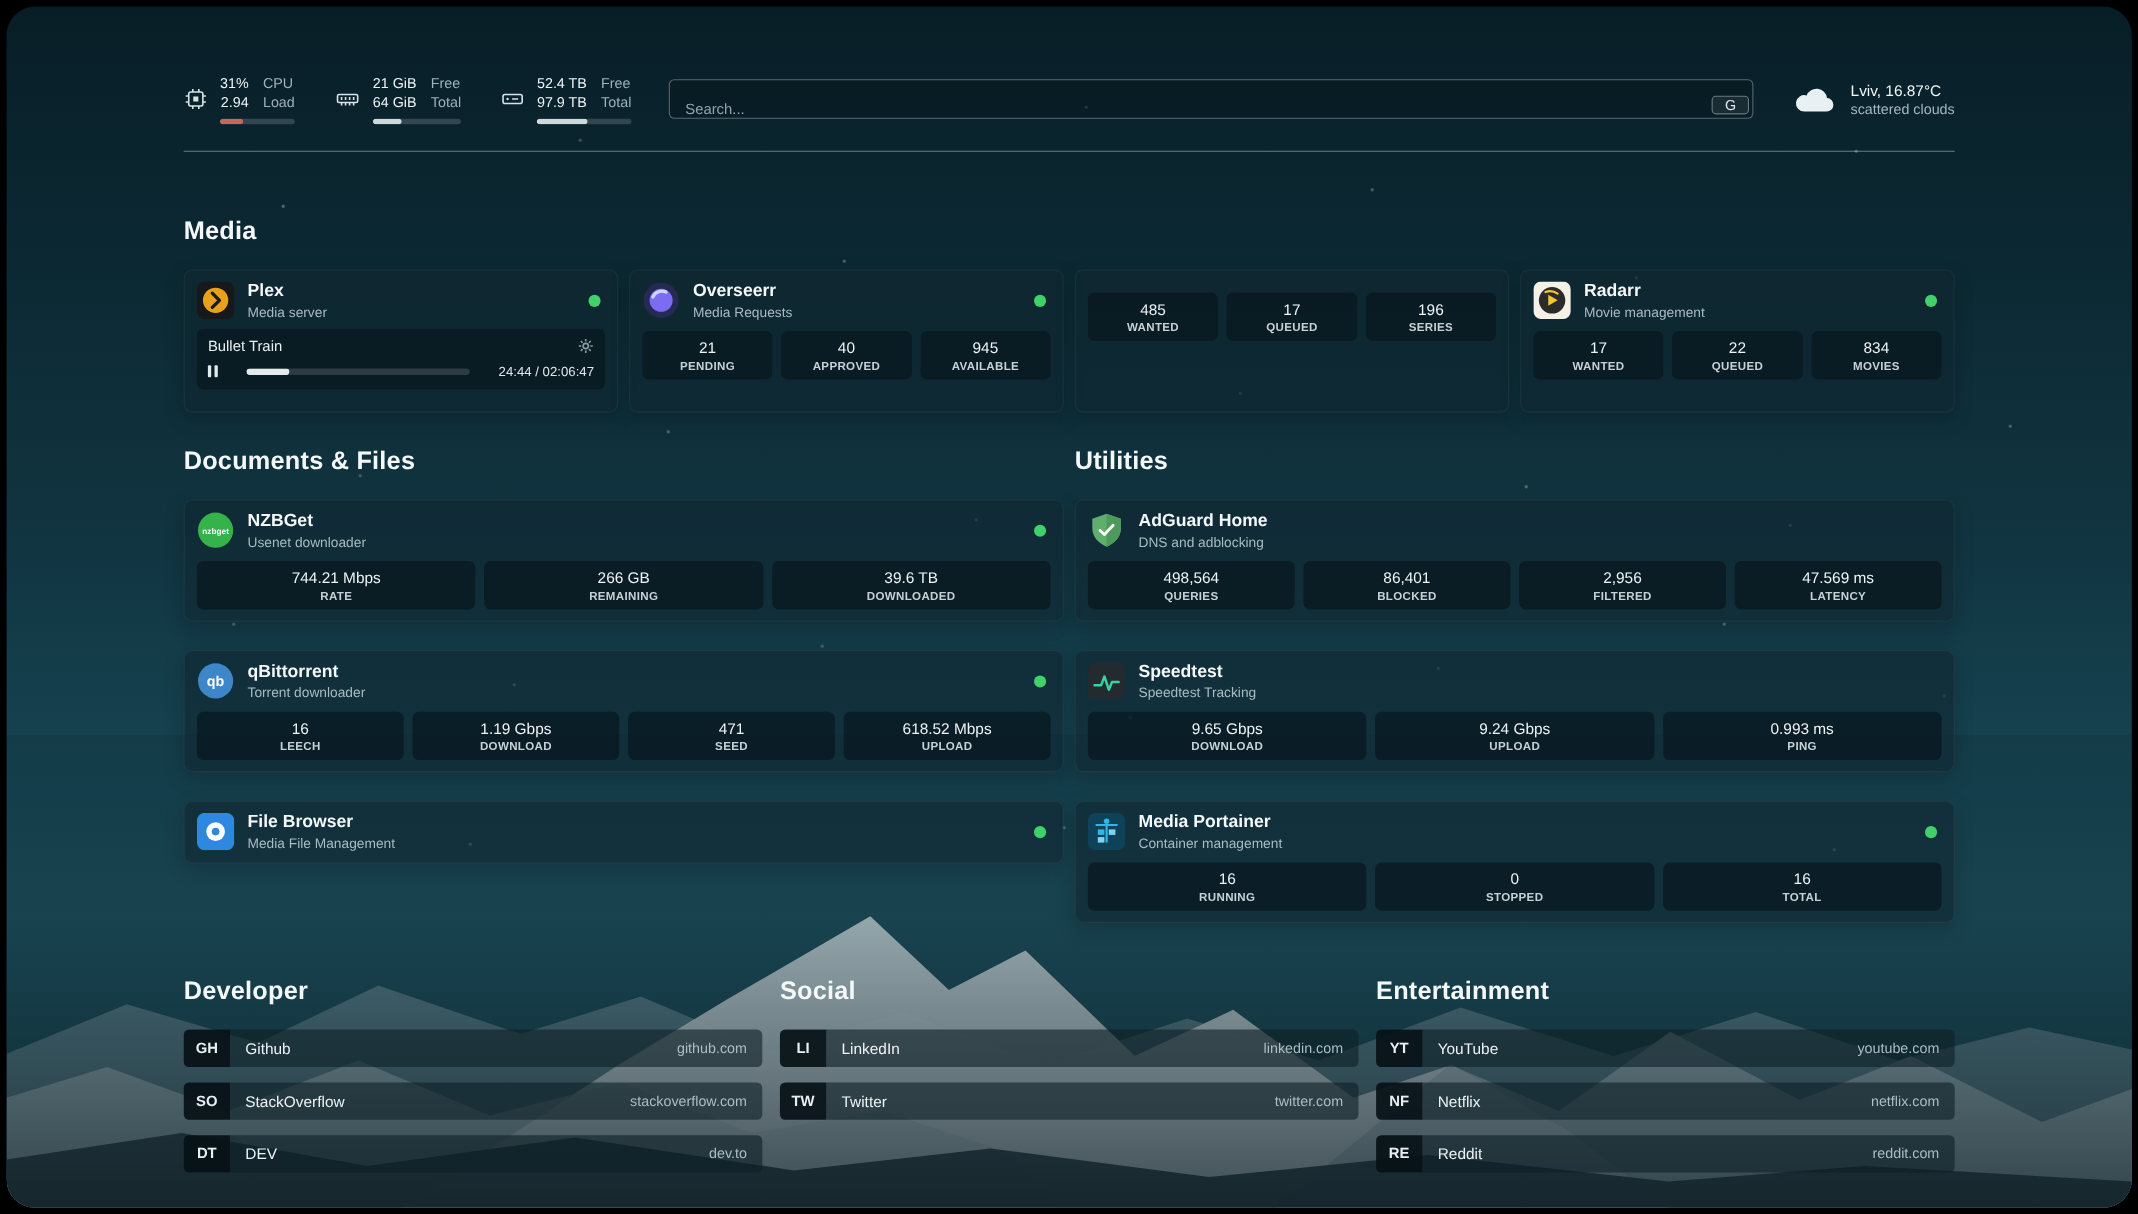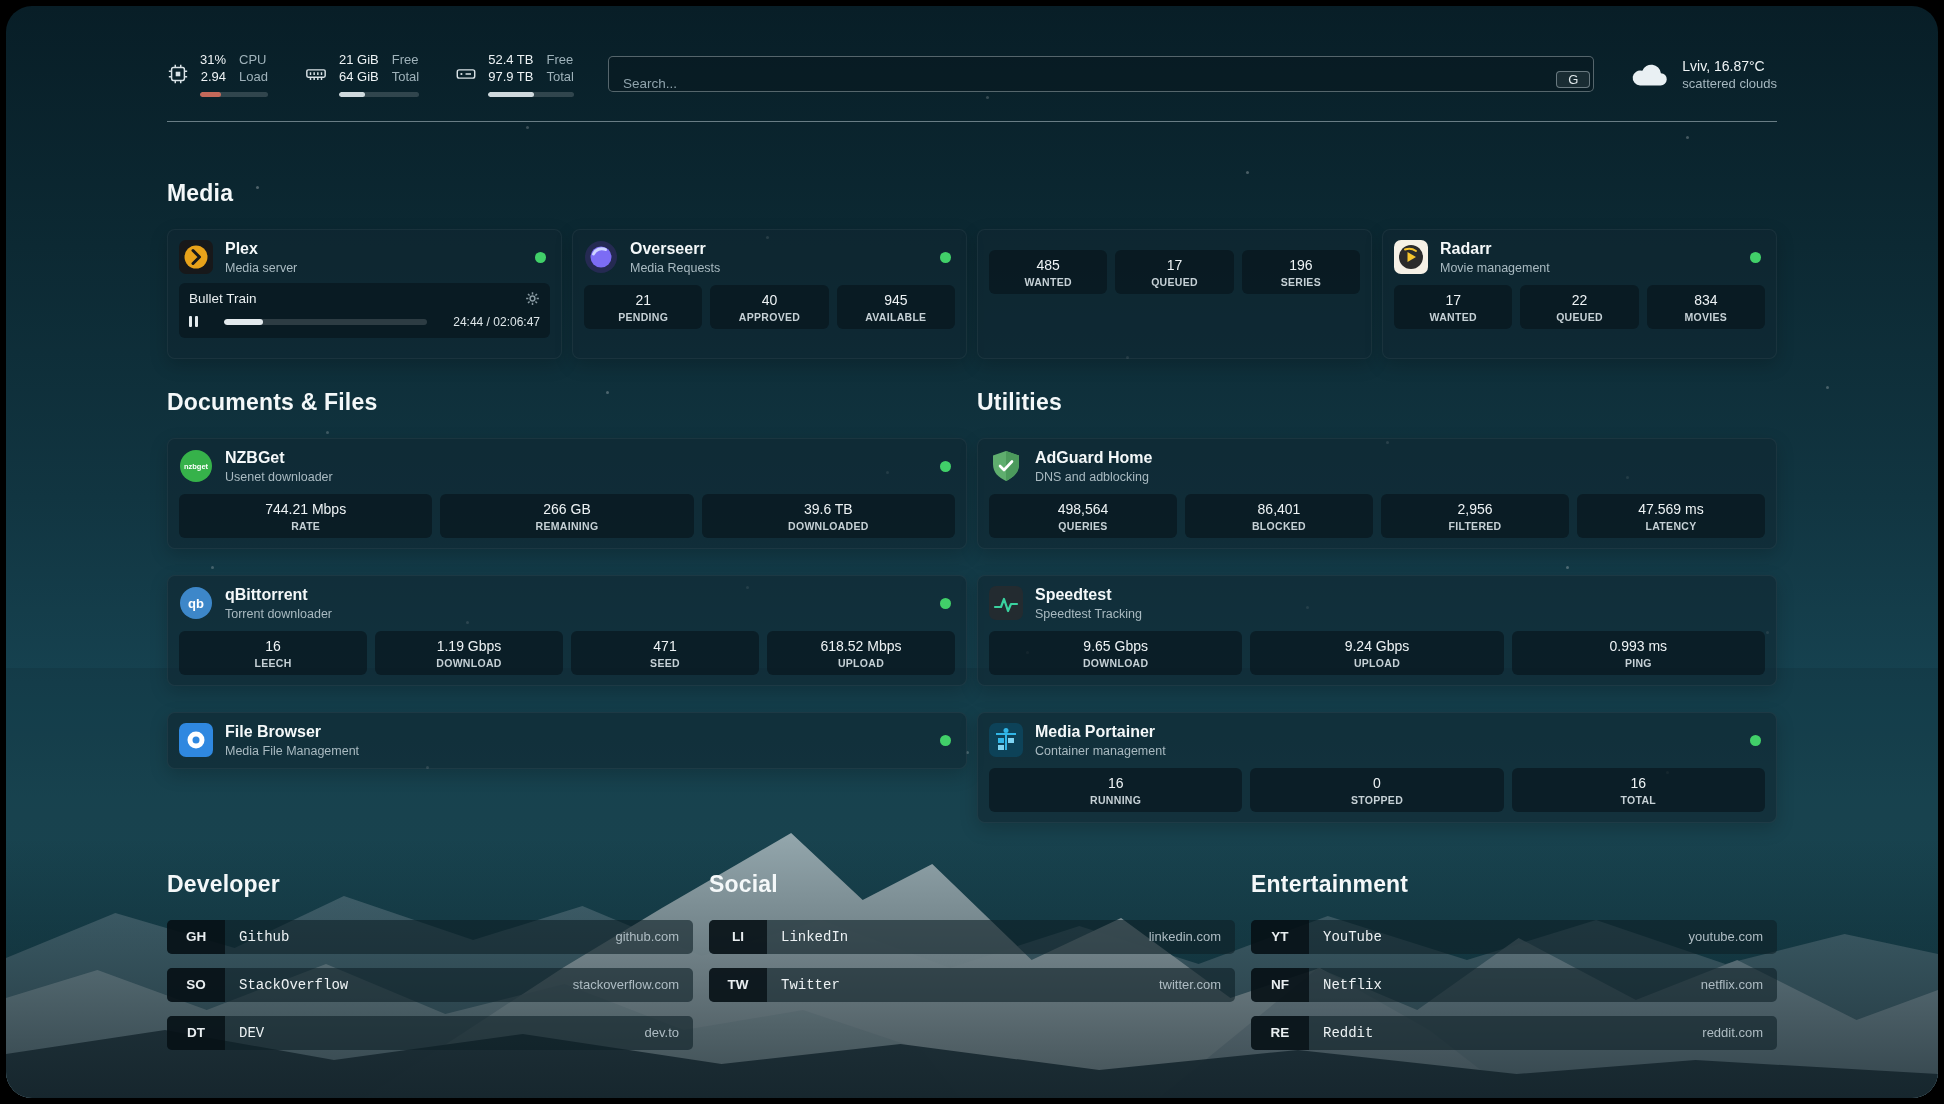--- a/index.html
+++ b/index.html
@@ -20,21 +20,21 @@
       1680px 130px 0 0 rgba(255,255,255,.24), 320px 425px 0 0 rgba(255,255,255,.2),
       600px 385px 0 0 rgba(255,255,255,.26), 880px 465px 0 0 rgba(255,255,255,.2),
       1120px 350px 0 0 rgba(255,255,255,.22), 1380px 435px 0 0 rgba(255,255,255,.26),
       1620px 470px 0 0 rgba(255,255,255,.2), 1820px 380px 0 0 rgba(255,255,255,.24),
       205px 560px 0 0 rgba(255,255,255,.22), 460px 615px 0 0 rgba(255,255,255,.28),
       740px 580px 0 0 rgba(255,255,255,.2), 1020px 645px 0 0 rgba(255,255,255,.24),
       1300px 600px 0 0 rgba(255,255,255,.2), 1560px 560px 0 0 rgba(255,255,255,.26),
       1760px 625px 0 0 rgba(255,255,255,.2), 420px 760px 0 0 rgba(255,255,255,.3),
       960px 745px 0 0 rgba(255,255,255,.24), 1660px 765px 0 0 rgba(255,255,255,.26); }
 
-  .content { position: relative; z-index: 2; width: 1610px; margin: 0 auto; padding-top: 46px; color: #eef3f5; }
+  .content { position: relative; z-index: 2; width: 1610px; margin: 16px auto; padding-top: 46px; color: #eef3f5; }
 
   
   .topbar { display: flex; align-items: center; }
   .monitors { display: flex; align-items: center; gap: 36px; }
   .mon { display: flex; align-items: center; gap: 11px; }
   .mon-rows { display: flex; gap: 13px; font-size: 13px; line-height: 1.3; }
   .mon-vals { display: flex; flex-direction: column; align-items: flex-end; color: #eef3f5; }
   .mon-labs { display: flex; flex-direction: column; color: #9fb2ba; }
   .mon-bar { margin-top: 6px; height: 5px; border-radius: 3px; background: rgba(255,255,255,0.16); overflow: hidden; }
   .mon-bar i { display: block; height: 100%; border-radius: 3px; background: #cfd9dd; }
@@ -94,23 +94,23 @@
   .ptrack { flex: 1; height: 6px; border-radius: 3px; background: rgba(255,255,255,0.15); overflow: hidden; }
   .pfill { display: block; height: 100%; background: #e3eaed; border-radius: 3px; }
   .ptime { font-size: 12px; color: #dfe7ea; white-space: nowrap; }
 
   
   .bm-section { margin-top: 48px; }
   .bm-grid { display: grid; grid-template-columns: repeat(3, 1fr); gap: 16px; }
   .bm-col .rows { display: flex; flex-direction: column; gap: 14px; }
   .bm-row { display: flex; align-items: stretch; height: 34px; border-radius: 5px; overflow: hidden;
     background: rgba(13,31,39,0.6); cursor: pointer; }
-  .bm-abbr { width: 58px; background: rgba(5,14,19,0.78); color: #e9eef0; font-weight: bold; font-size: 13.5px;
+  .bm-abbr { width: 42px; background: rgba(5,14,19,0.78); color: #e9eef0; font-weight: bold; font-size: 13.5px;
     display: flex; align-items: center; justify-content: center; }
-  .bm-name { align-self: center; margin-left: 14px; font-size: 14px; color: #edf2f4; font-family: Liberation Mono, monospace; }
+  .bm-name { align-self: center; margin-left: 14px; font-size: 14px; color: #edf2f4; }
   .bm-url { align-self: center; margin-left: auto; margin-right: 14px; font-size: 13px; color: #aebcc3; }
 </style>
 </head>
 <body>
 
 <div class="screen">
 
   <svg class="mountains" viewBox="0 0 1944 430" preserveAspectRatio="none">
     <polygon fill="#8ea6b0" opacity="0.5" points="0,290 110,245 230,280 340,228 470,272 580,238 700,288 820,252 950,300 1080,258 1200,296 1330,248 1470,292 1600,252 1730,296 1850,266 1944,286 1944,430 0,430"></polygon>
     <polygon fill="#c6d2d7" opacity="0.92" points="360,430 560,300 660,240 790,165 862,232 932,196 1032,292 1122,250 1232,330 1322,300 1432,362 1520,430"></polygon>

